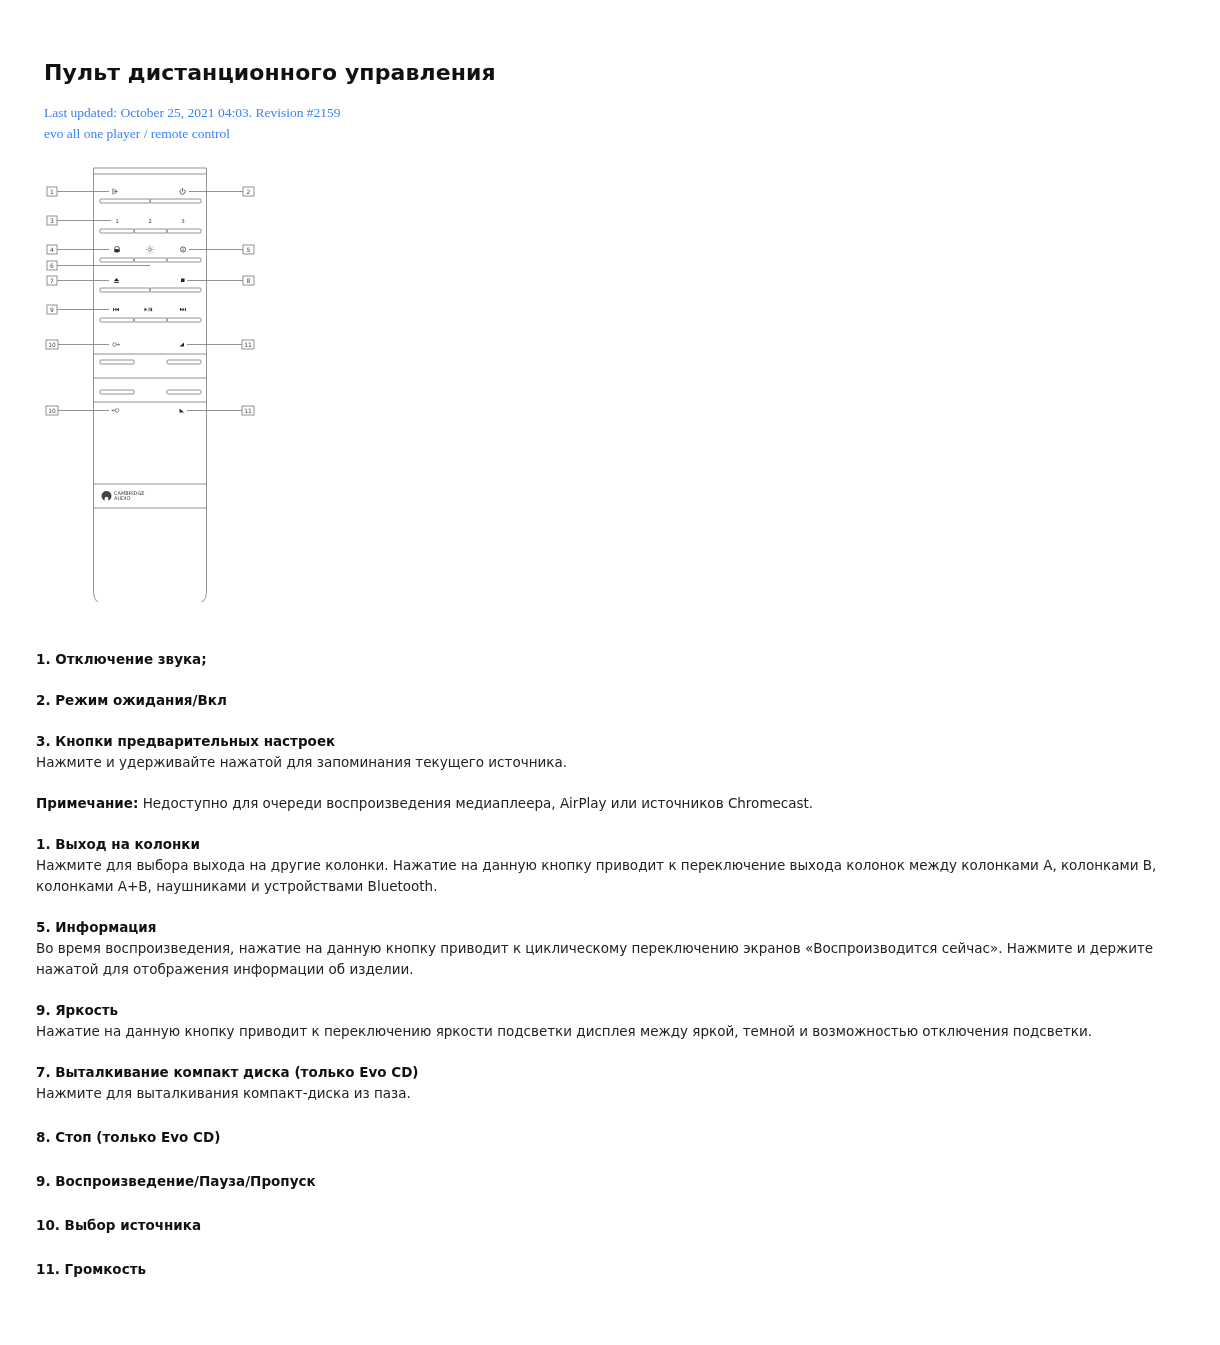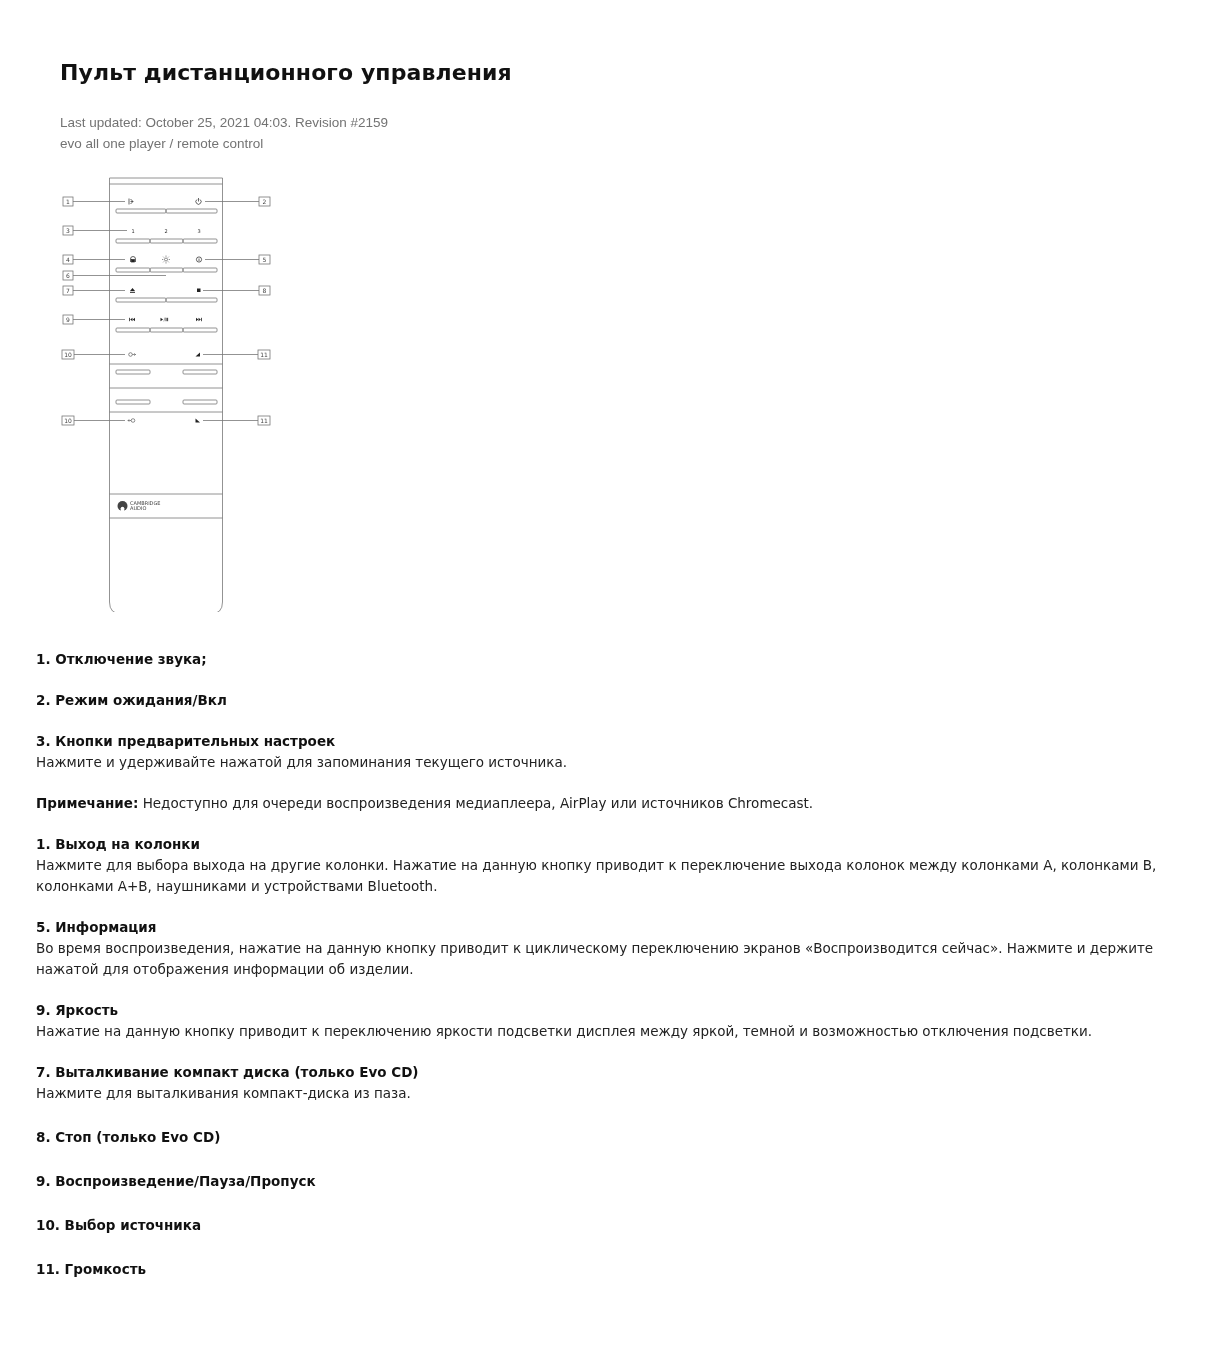--- a/index.html
+++ b/index.html
@@ -1,25 +1,25 @@
 <!DOCTYPE html>
 <html><head>
   <meta charset="utf-8">
   <style>
     html, body { margin: 0; padding: 0; background: #ffffff; }
     body {
       width: 1220px; min-height: 1345px; position: relative;
       font-family: "DejaVu Sans", sans-serif; color: #222222;
     }
-    .page { position: absolute; left: 60px; top: 58px; width: 1140px; }
+    .page { position: absolute; left: 44px; top: 58px; width: 1140px; }
     h1.title {
       margin: 0; font-size: 22px; font-weight: bold; color: #111111;
       line-height: 30px; letter-spacing: 0.1px;
     }
-    .meta { margin-top: 24px; font-size: 13.5px; line-height: 21px; color: #737373; font-family: Liberation Sans, sans-serif; }
+    .meta { margin-top: 14px; font-size: 13.5px; line-height: 21px; color: #3b82f6; font-family: Liberation Serif, serif; }
     .diagram { position: relative; width: 230px; height: 440px; margin-top: 18px; }
     .sections { position: absolute; left: 36px; top: 649px; width: 1140px; }
     .sec { margin-bottom: 20px; font-size: 13.5px; line-height: 21px; }
     .sec h3 { margin: 0; font-size: 13.5px; font-weight: bold; color: #111; line-height: 21px; }
     .sec p { margin: 0; color: #222; }
     .sec .note b { font-weight: bold; color: #111; }
     .sec.spaced { margin-bottom: 23px; }
   </style>
 </head>
 <body>

